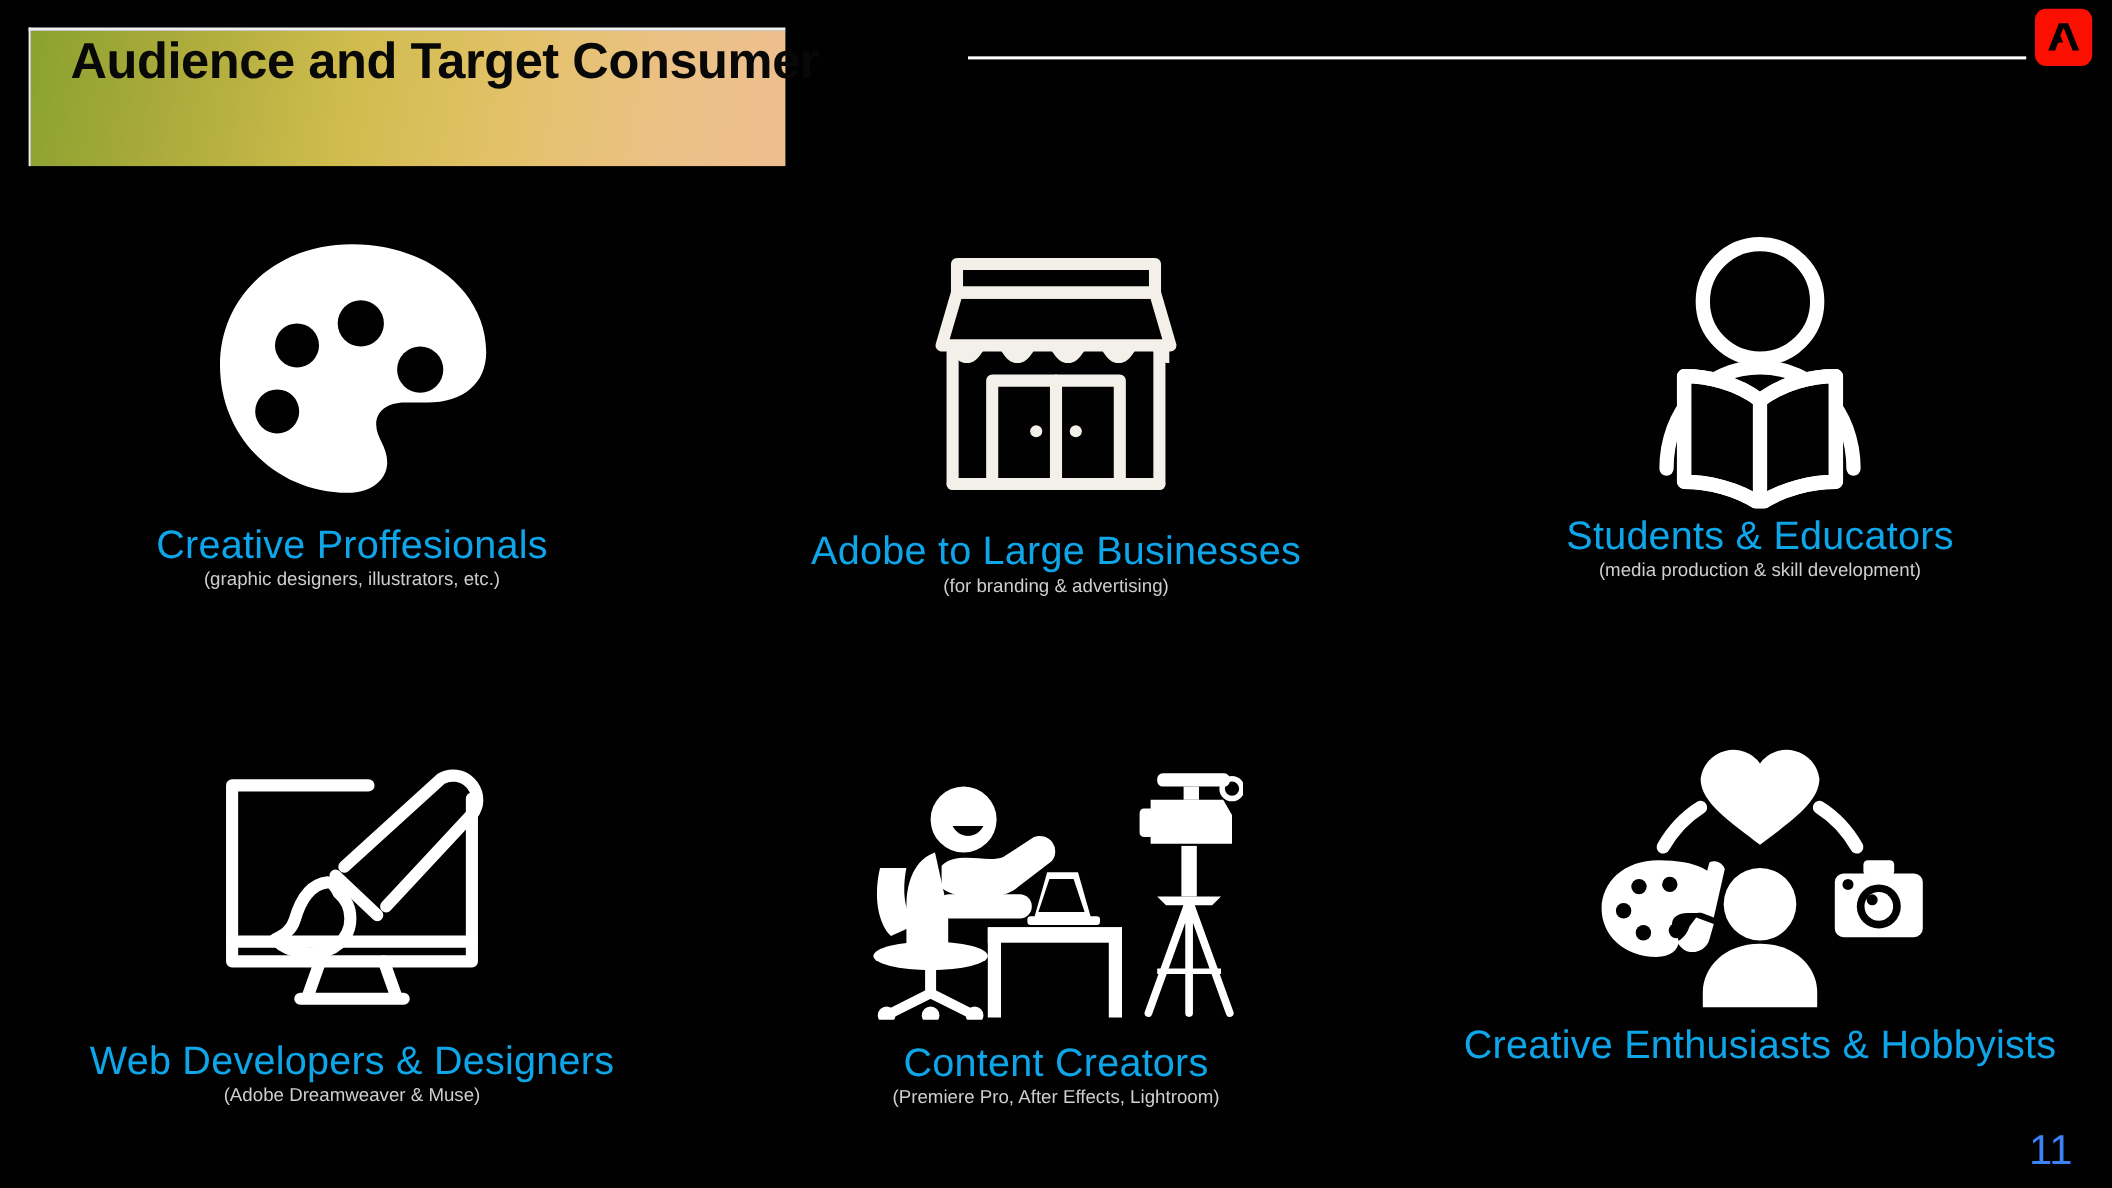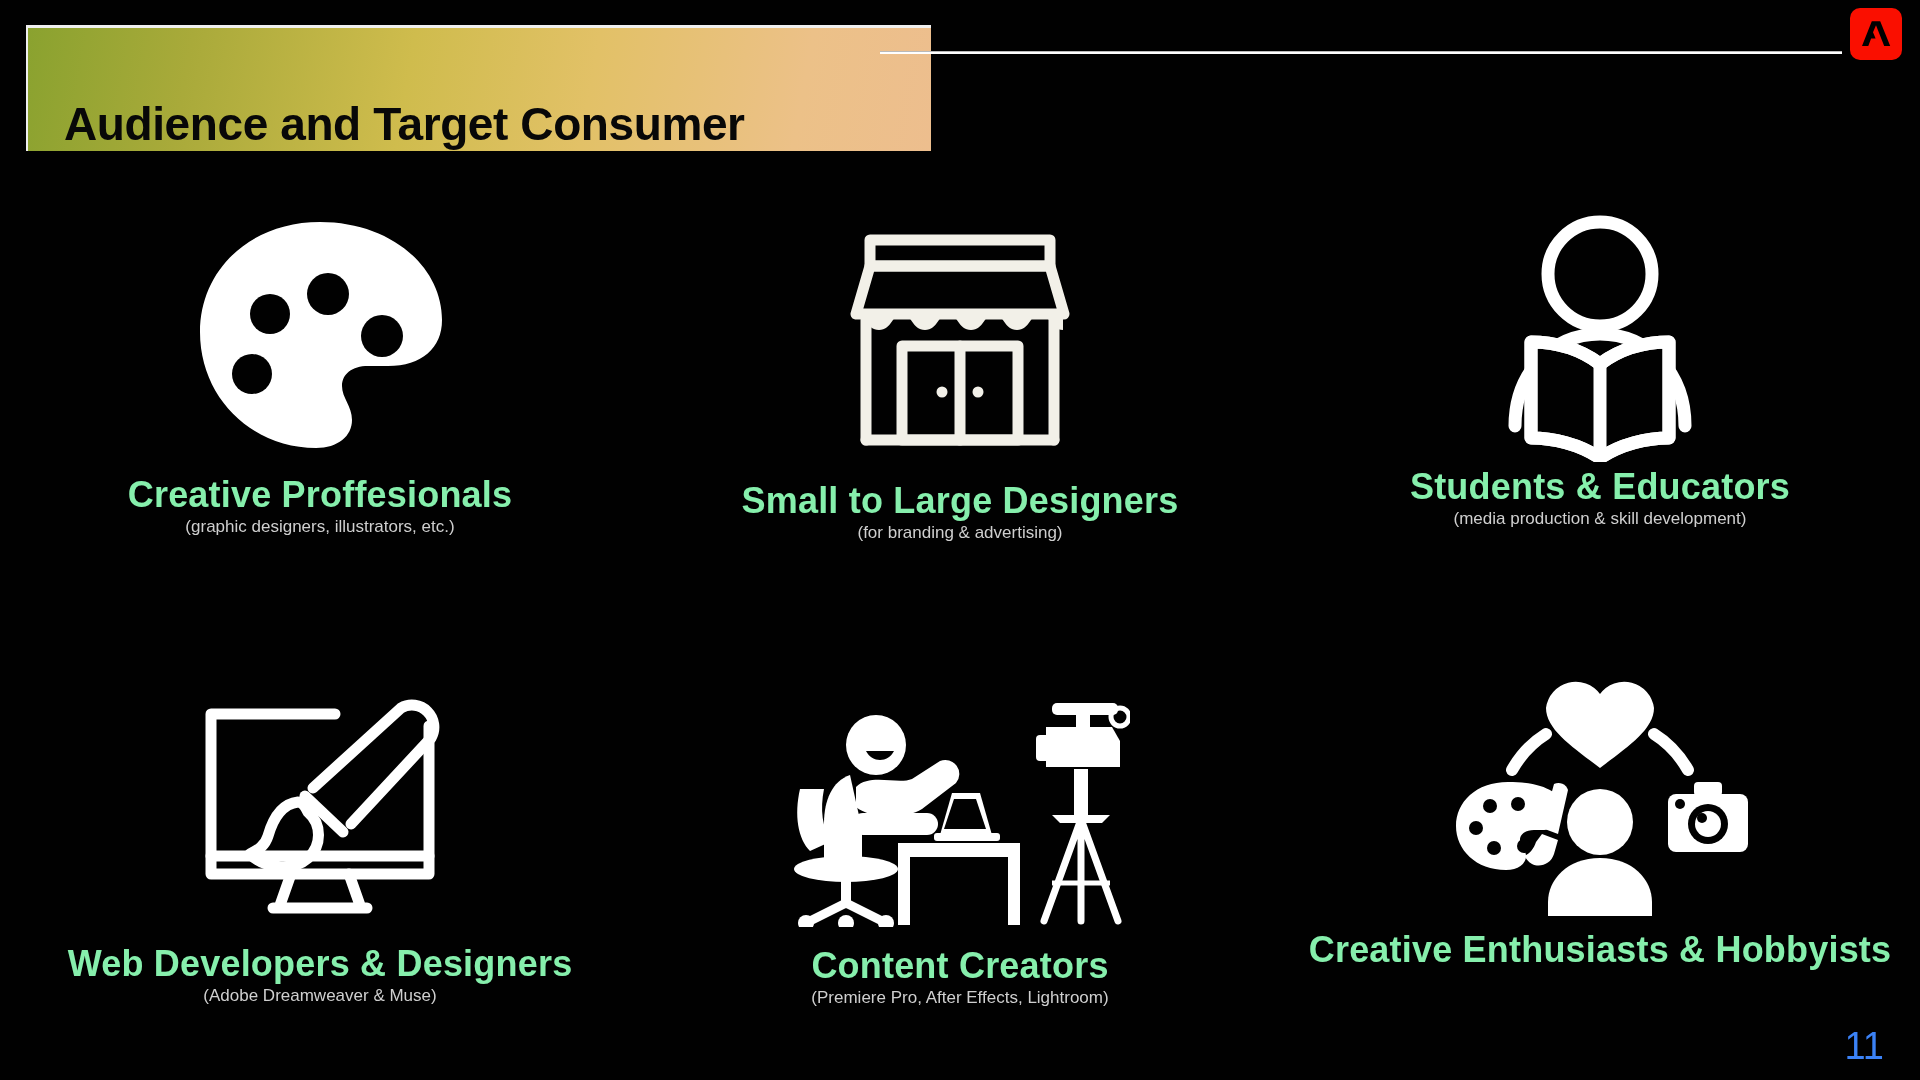--- a/index.html
+++ b/index.html
@@ -12,31 +12,31 @@
   #slide {
     position:relative;
     width:1920px; height:1080px;
     background:#010101;
   }
 
   
   .title-band {
     position:absolute;
     left:26px; top:25px;
-    width:905px; height:126px;
+    width:688px; height:126px;
     background:linear-gradient(100deg,
         #8aa22f 0%,
         #a9aa3a 18%,
         #cfbc4d 42%,
         #e2c167 62%,
         #ecc188 85%,
         #edbe8e 100%);
     border-top:3px solid #efefef;
     border-left:2px solid #efefef;
-    display:flex; align-items:flex-end;
+    display:flex; align-items:flex-start;
   }
   .title-text {
     font-size:46px;
     font-weight:bold;
     color:#080808;
     letter-spacing:-0.4px;
     padding-left:36px;
     white-space:nowrap;
     font-family:"Liberation Sans", sans-serif;
   }
@@ -75,23 +75,23 @@
     position:relative;
   }
   .icon-wrap {
     height:270px;
     display:flex;
     align-items:center;
     justify-content:center;
   }
   .icon-wrap svg { display:block; }
   .cell-title {
-    color:#86efac;
+    color:#0ea5e9;
     font-size:36px;
-    font-weight:700;
+    font-weight:400;
     letter-spacing:0.2px;
     text-align:right;
     line-height:1.05;
     white-space:nowrap;
   }
   .cell-sub {
     color:#cfcfcf;
     font-size:17px;
     font-weight:300;
     text-align:center;
@@ -160,21 +160,21 @@
             <path d="M16 206 L16 86 M204 206 L204 86"></path>
             <path d="M16 206 L204 206"></path>
             <rect x="52" y="112" width="116" height="94"></rect>
             <path d="M110 112 L110 206"></path>
           </g>
           <path d="M6 80 c10 0 10 16 23 16 s13-16 23-16 10 16 23 16 13-16 23-16 10 16 23 16 13-16 23-16 10 16 23 16 13-16 23-16 10 16 23 16 l0 -16 Z" fill="#f2f0e8"></path>
           <circle cx="92" cy="158" r="5.5" fill="#f2f0e8"></circle>
           <circle cx="128" cy="158" r="5.5" fill="#f2f0e8"></circle>
         </svg>
       </div>
-      <div class="cell-title">Small to Large Designers</div>
+      <div class="cell-title">Adobe to Large Businesses</div>
       <div class="cell-sub">(for branding &amp; advertising)</div>
     </div>
 
     <div class="cell c3">
       <div class="icon-wrap">
         <svg width="218" height="250" viewBox="0 0 218 250">
           <g fill="none" stroke="#ffffff" stroke-width="13" stroke-linejoin="round" stroke-linecap="round">
             <circle cx="109" cy="62" r="52"></circle>
             <path d="M24 214 C24 162 60 122 109 122 C158 122 194 162 194 214"></path>
             <path d="M109 152 C88 136 62 130 40 130 L40 226 C62 226 88 232 109 246 C130 232 156 226 178 226 L178 130 C156 130 130 136 109 152 Z" fill="#010101"></path>

